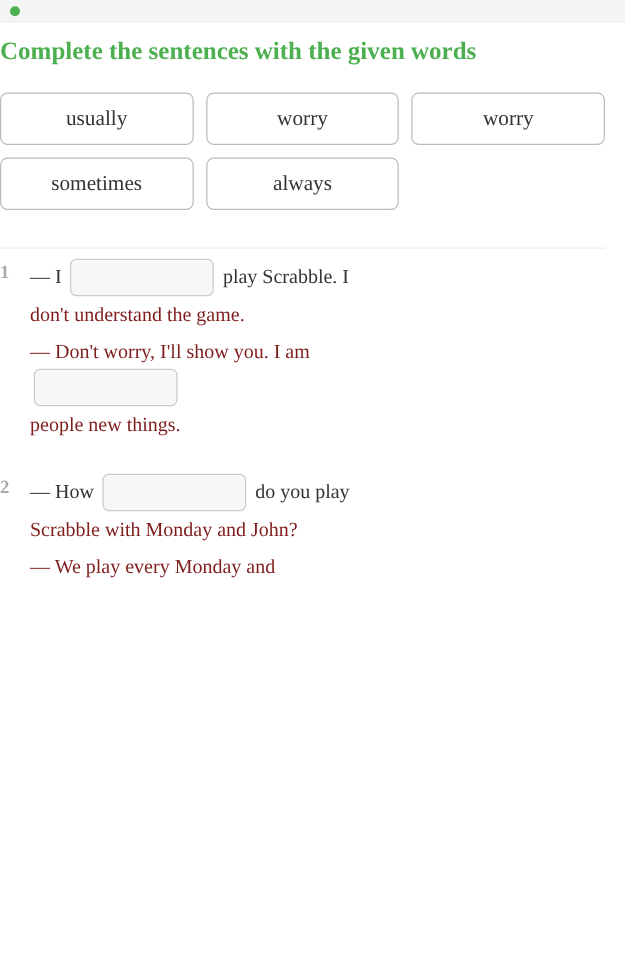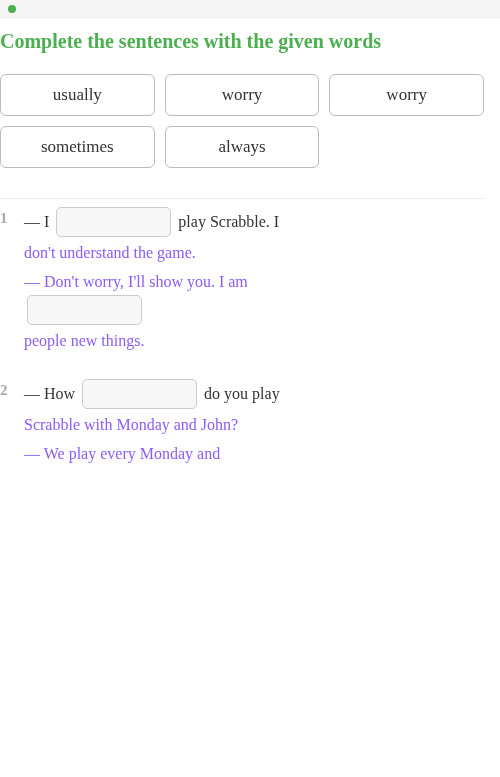--- a/index.html
+++ b/index.html
@@ -78,21 +78,21 @@
       align-items: center;
       flex-wrap: wrap;
       gap: 4px;
       font-size: 16px;
       color: #333;
       line-height: 1.6;
     }
 
     .exercise-text {
       font-size: 16px;
-      color: #8b5cf6;
+      color: #7f1d1d;
       line-height: 1.7;
       margin-top: 2px;
     }
 
     .exercise-row {
       display: flex;
       align-items: flex-start;
       gap: 6px;
     }
 

